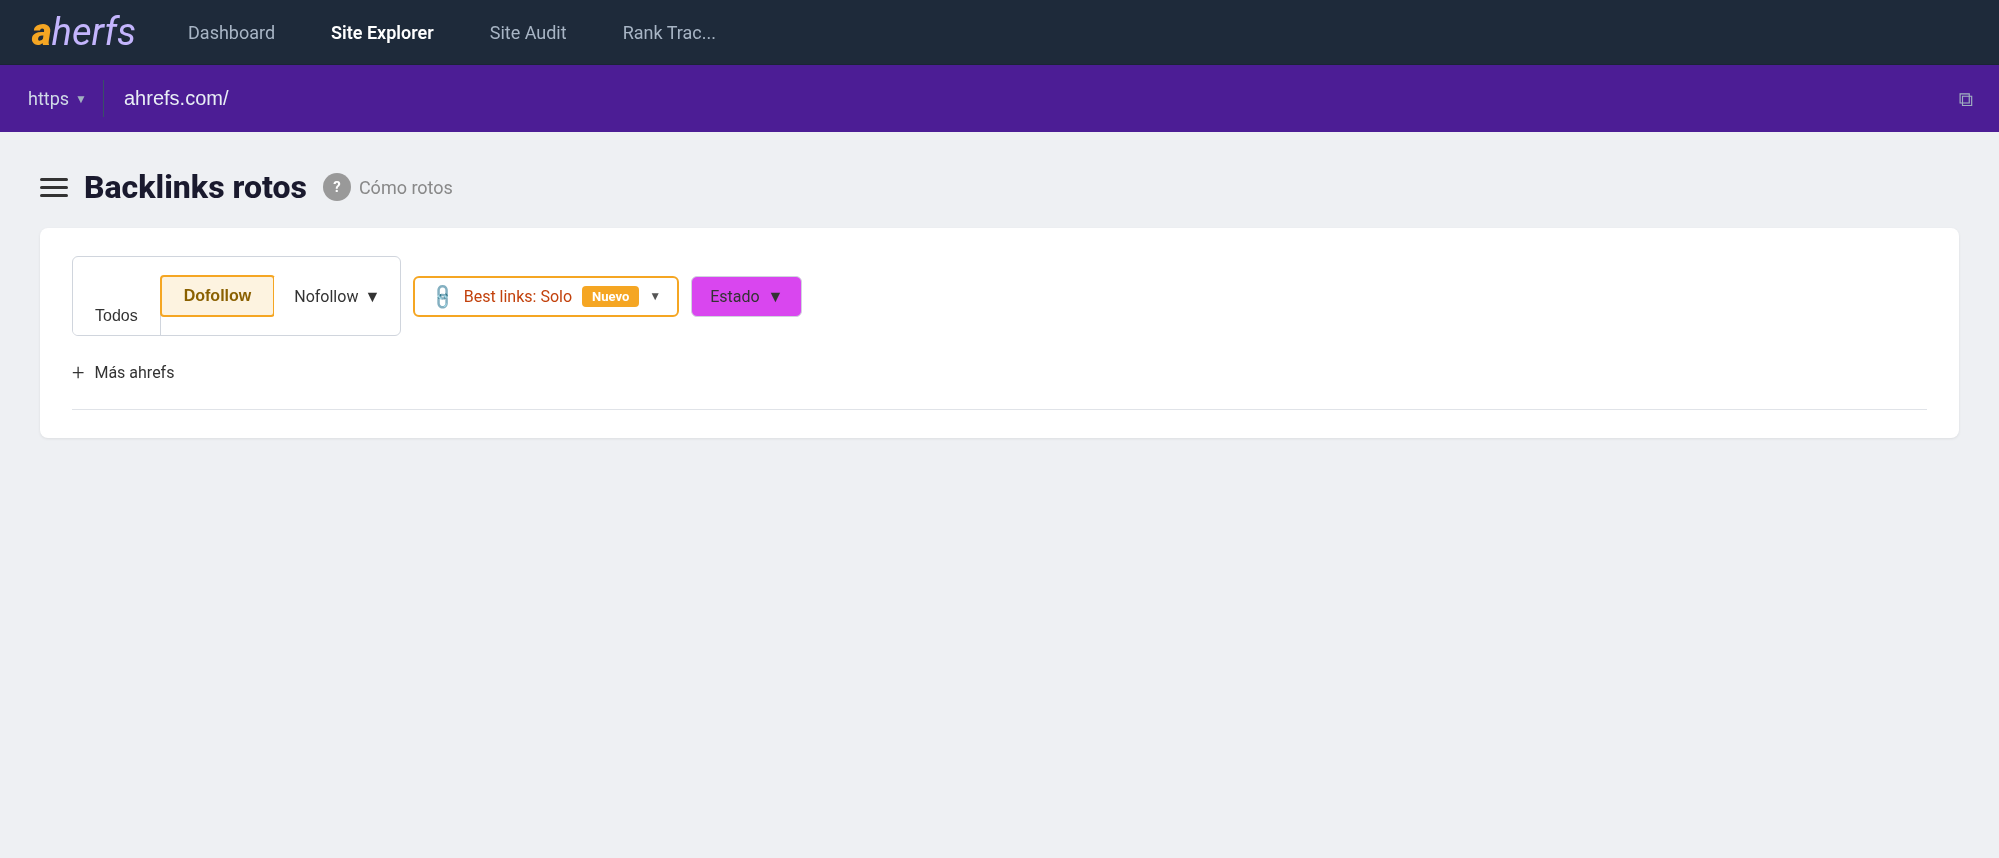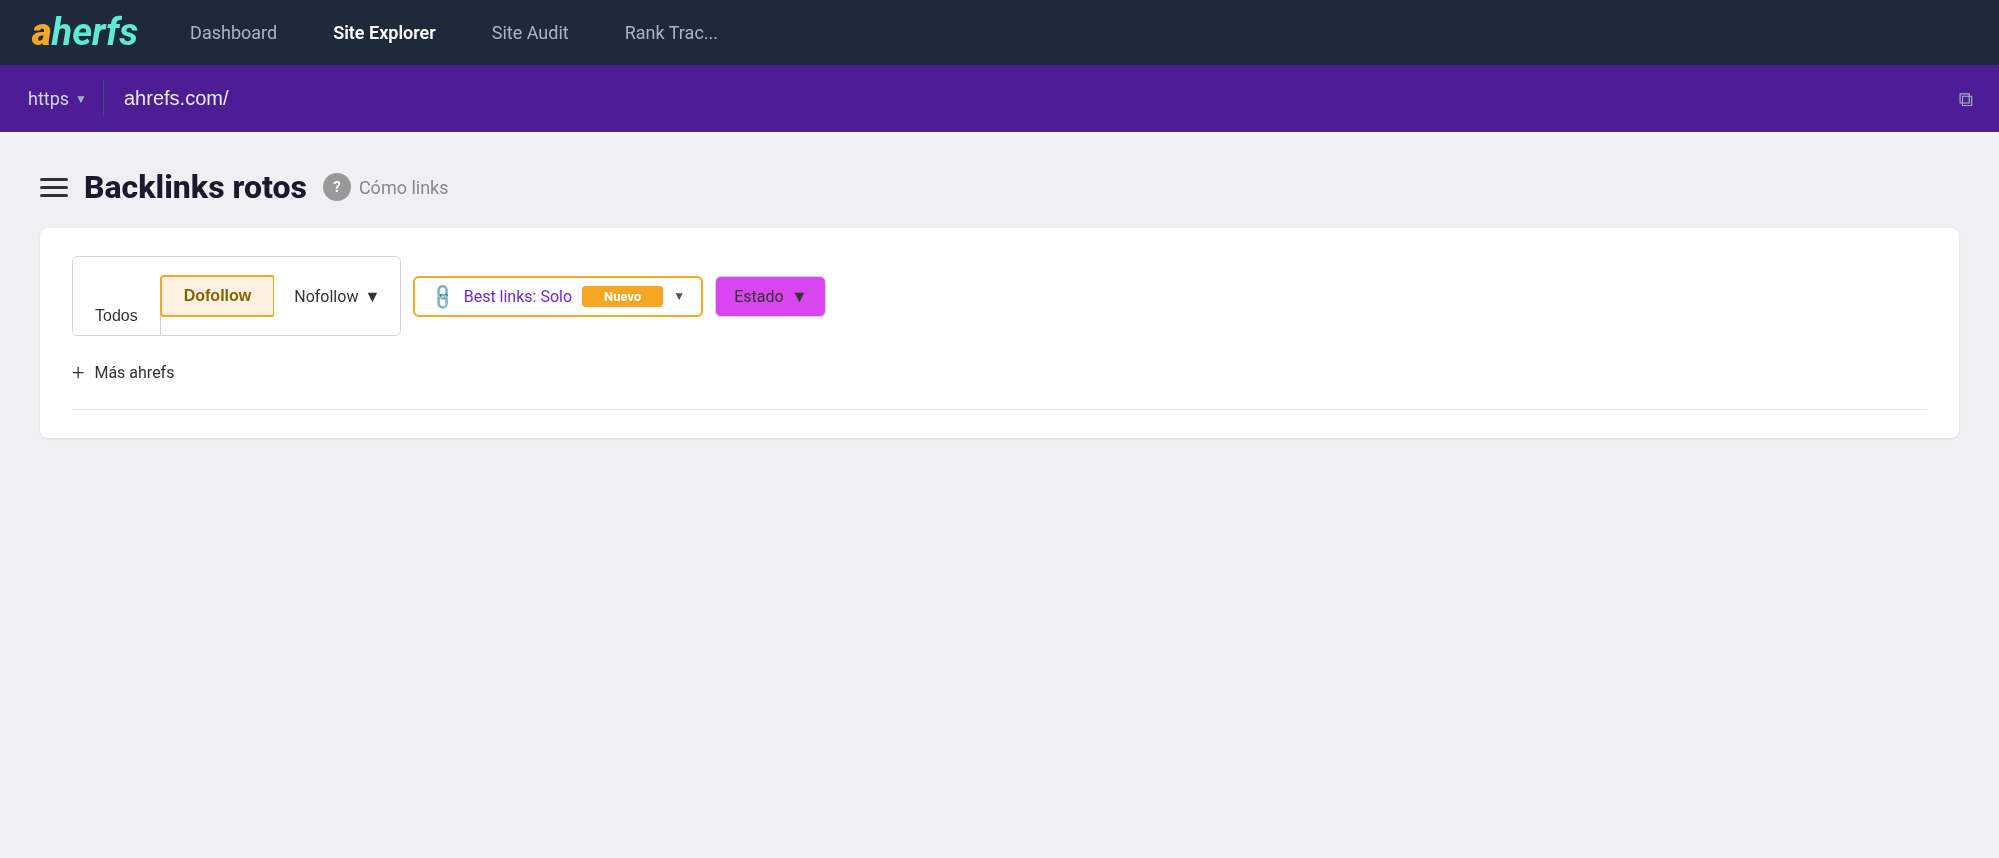--- a/index.html
+++ b/index.html
@@ -34,23 +34,23 @@
 
     .logo-a {
       color: #f5a623;
       font-size: 38px;
       font-weight: 900;
       font-style: italic;
       line-height: 1;
     }
 
     .logo-herfs {
-      color: #5eead4;
+      color: #c4b5fd;
       font-size: 38px;
-      font-weight: 700;
+      font-weight: 400;
       font-style: italic;
       line-height: 1;
     }
 
     .nav-items {
       display: flex;
       align-items: center;
       gap: 16px;
       flex: 1;
     }
@@ -256,30 +256,30 @@
 
     .link-icon {
       font-size: 18px;
       color: #555;
       transform: rotate(-45deg);
       display: inline-block;
     }
 
     .filter-best-links-text {
       font-size: 16px;
-      color: #6d28d9;
+      color: #c2410c;
       white-space: nowrap;
     }
 
     .badge-nuevo {
       background: #f5a623;
       color: #fff;
       font-size: 13px;
       font-weight: 700;
-      padding: 3px 22px;
+      padding: 3px 10px;
       border-radius: 4px;
     }
 
     .chevron-down {
       color: #555;
       font-size: 12px;
     }
 
     
     .filter-estado {
@@ -350,21 +350,21 @@
 
   <div class="page-header">
     <div class="hamburger-icon">
       <span></span>
       <span></span>
       <span></span>
     </div>
     <h1 class="page-title">Backlinks rotos</h1>
     <div class="help-btn">
       <div class="help-circle">?</div>
-      <span>Cómo links</span>
+      <span>Cómo rotos</span>
     </div>
   </div>
 
   <div class="filters-card">
 
     <div class="filter-row">
 
       <div class="filter-group-1">
         <button class="filter-tab">Todos</button>
         <button class="filter-tab selected-dofollow">Dofollow</button>

